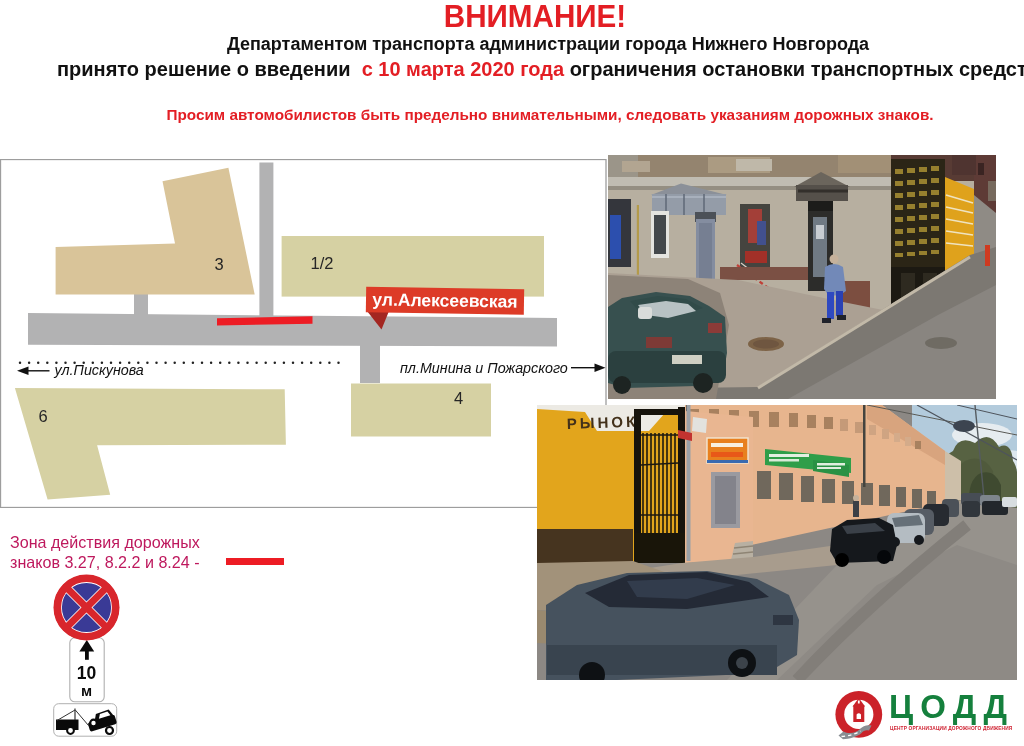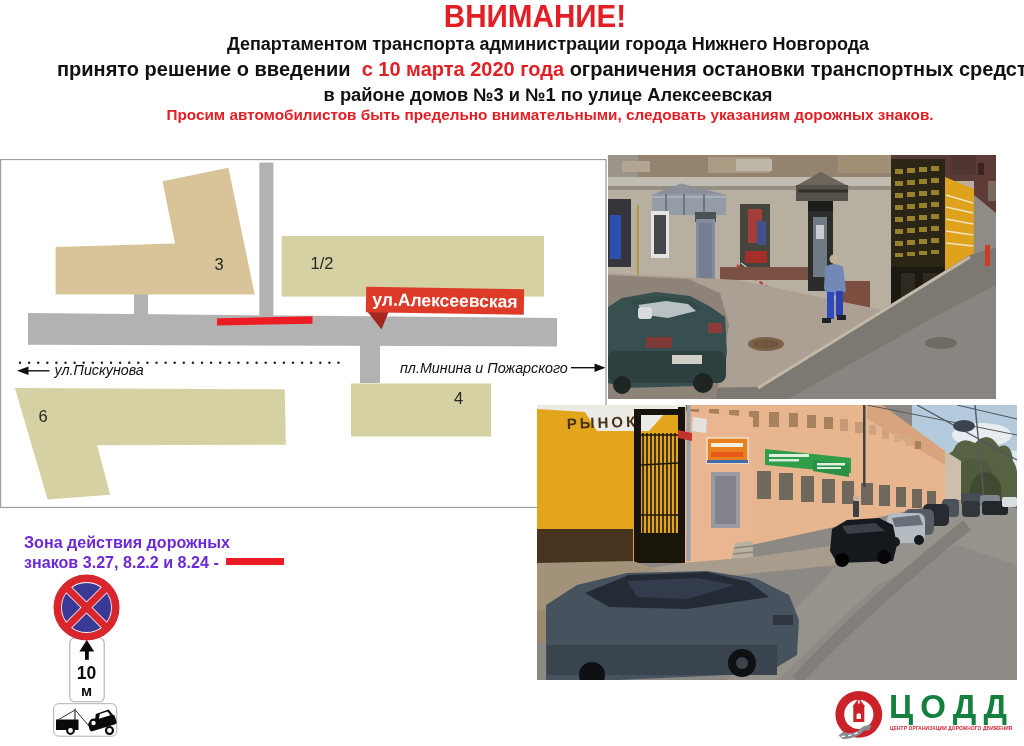--- a/index.html
+++ b/index.html
@@ -8,21 +8,20 @@
   .abs{position:absolute;}
 </style>
 </head>
 <body>
 
 <div class="abs" style="left:535px;top:-2px;transform:translateX(-50%) scaleX(0.94);font-size:31.5px;font-weight:bold;color:#e31e24;white-space:nowrap;">ВНИМАНИЕ!</div>
 
 <div class="abs" style="left:48px;width:1000px;top:32px;font-size:18px;font-weight:bold;color:#111;text-align:center;line-height:24.9px;white-space:nowrap;">
 Департаментом транспорта администрации города Нижнего Новгорода<br>
 <span style="font-size:20px;">принято решение о введении&nbsp; <span style="color:#e31e24;">с 10 марта 2020 года</span> ограничения остановки транспортных средств</span><br>
-<span style="font-size:18.3px;">в районе домов №3 и №1 по улице Алексеевская</span>
 </div>
 
 <div class="abs" style="left:68px;width:964px;top:106px;font-size:15.3px;font-weight:bold;color:#e31e24;text-align:center;white-space:nowrap;">Просим автомобилистов быть предельно внимательными, следовать указаниям дорожных знаков.</div>
 
 <svg class="abs" style="left:0;top:159px;" width="607" height="349" viewBox="0 0 607 349">
 
   <rect x="0.5" y="0.5" width="605.5" height="348" fill="#ffffff" stroke="#9d9d9d" stroke-width="1.3"></rect>
 
   <rect x="259.4" y="3.5" width="14" height="155" fill="#b2b2b3"></rect>
 
@@ -63,21 +62,21 @@
 
   <rect x="351" y="224.5" width="140" height="53" fill="#d6d1a3"></rect>
 
   <text x="458.6" y="244.5" font-size="16.5" fill="#262626" text-anchor="middle">4</text>
 
   <polygon points="14.9,229.1 284.7,230.3 285.9,285.7 97.1,286.3 110.2,335.7 47.6,340.5" fill="#d6d1a3"></polygon>
 
   <text x="43" y="263" font-size="16.5" fill="#262626" text-anchor="middle">6</text>
 </svg>
 
-<div class="abs" style="left:24px;top:531.5px;font-size:16.1px;font-weight:bold;color:#6d28d9;line-height:20.6px;">Зона действия дорожных<br>знаков 3.27, 8.2.2 и 8.24 -</div>
+<div class="abs" style="left:10px;top:531.5px;font-size:16.1px;font-weight:normal;color:#be185d;line-height:20.6px;">Зона действия дорожных<br>знаков 3.27, 8.2.2 и 8.24 -</div>
 
 <div class="abs" style="left:226px;top:558px;width:58px;height:6.6px;background:#ed1c24;"></div>
 
 <svg class="abs" style="left:52px;top:573px;z-index:3;" width="69" height="69" viewBox="0 0 69 69">
   <circle cx="34.5" cy="34.5" r="32.6" fill="#d8262c"></circle>
   <circle cx="34.5" cy="34.5" r="25.4" fill="#3a3a96" stroke="#ffffff" stroke-width="1.6"></circle>
   <g stroke="#ffffff" stroke-width="8.6">
     <line x1="16.2" y1="16.2" x2="52.8" y2="52.8"></line>
     <line x1="52.8" y1="16.2" x2="16.2" y2="52.8"></line>
   </g>

